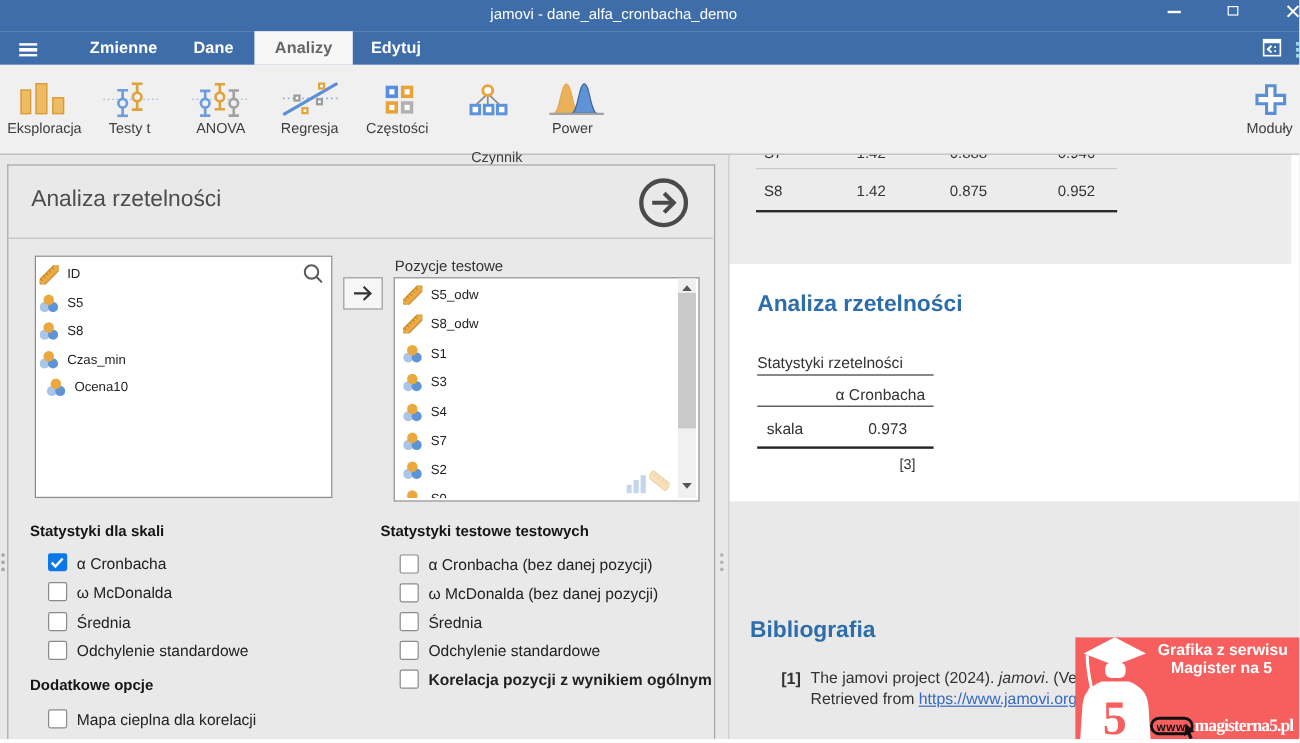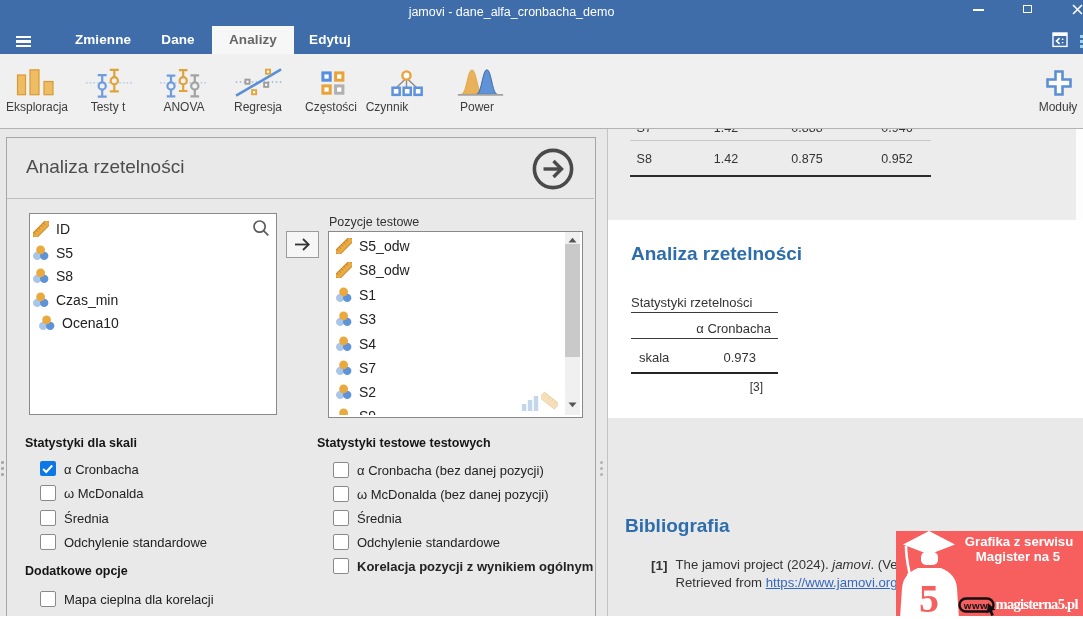--- a/index.html
+++ b/index.html
@@ -18,21 +18,21 @@
   #ribbon{left:0;top:54px;width:1083px;height:74px;background:#f0f0f0;border-bottom:1px solid #b3b3b3;}
   .rlabel{top:100px;height:14px;line-height:14px;font-size:12px;color:#3d3d3d;text-align:center;}
   
   #splitter{left:607px;top:129px;width:1px;height:490px;background:#c3c3c3;}
   #panel{left:6px;top:137px;width:588px;height:482px;background:#e9e9e9;border:1px solid #a6a6a6;border-bottom:none;}
   #paneltitle{left:26px;top:156px;font-size:19px;color:#4d4d4d;}
   #panelsep{left:7px;top:198px;width:587px;height:1px;background:#bdbdbd;}
   .listbox{background:#fff;border:1px solid #8a8a8a;}
   #lbox{left:29px;top:213px;width:246px;height:200px;}
   #rbox{left:328px;top:231px;width:253px;height:185px;}
-  .vitem{position:absolute;height:24px;display:flex;align-items:center;font-size:14px;color:#222;}
+  .vitem{position:absolute;height:24px;display:flex;align-items:center;font-size:11px;color:#222;}
   .vitem svg{margin-right:7px;}
   .boldhead{position:absolute;font-size:12.5px;font-weight:bold;color:#151515;}
   .cb{position:absolute;width:14px;height:14px;background:#fff;border:1px solid #8a8a8a;border-radius:2px;}
   .cblabel{position:absolute;font-size:13px;color:#222;}
   
   #res-dim{left:608px;top:129px;width:468px;height:91px;background:#ececec;overflow:hidden;}
   #res-white{left:608px;top:220px;width:475px;height:198px;background:#fff;}
   #res-grey{left:608px;top:418px;width:475px;height:201px;background:#e9e9e9;}
   #sbstrip{left:1076px;top:129px;width:7px;height:91px;background:#fdfdfd;}
   .rh{position:absolute;font-size:19px;font-weight:bold;color:#2d6dab;}
@@ -70,21 +70,21 @@
   <div class="abs" style="left:1080px;top:35px;width:3px;height:3px;background:#9fd4e8;"></div>
   <div class="abs" style="left:1080px;top:40px;width:3px;height:3px;background:#9fd4e8;"></div>
   <div class="abs" style="left:1080px;top:45px;width:3px;height:3px;background:#9fd4e8;"></div>
 
   <div class="abs" id="ribbon"></div>
   <div class="abs rlabel" style="left:2px;width:70px;">Eksploracja</div>
   <div class="abs rlabel" style="left:73px;width:70px;">Testy t</div>
   <div class="abs rlabel" style="left:149px;width:70px;">ANOVA</div>
   <div class="abs rlabel" style="left:223px;width:70px;">Regresja</div>
   <div class="abs rlabel" style="left:296px;width:70px;">Częstości</div>
-  <div class="abs rlabel" style="left:352px;width:70px;">Czynnik</div>
+  <div class="abs rlabel" style="left:379px;width:70px;margin-top:24px;">Czynnik</div>
   <div class="abs rlabel" style="left:442px;width:70px;">Power</div>
   <div class="abs rlabel" style="left:1023px;width:70px;">Moduły</div>
 
   <svg class="abs" style="left:16px;top:69px;" width="40" height="27" viewBox="0 0 40 27">
     <rect x="1.5" y="6" width="8" height="19.7" fill="#eebc63" stroke="#d89b35" stroke-width="1.2"></rect>
     <rect x="14" y="0.8" width="9" height="24.9" fill="#eebc63" stroke="#d89b35" stroke-width="1.2"></rect>
     <rect x="28" y="12.5" width="9" height="13.2" fill="#eebc63" stroke="#d89b35" stroke-width="1.2"></rect>
   </svg>
 
   <svg class="abs" style="left:86px;top:67px;" width="47" height="31" viewBox="0 0 47 31">

